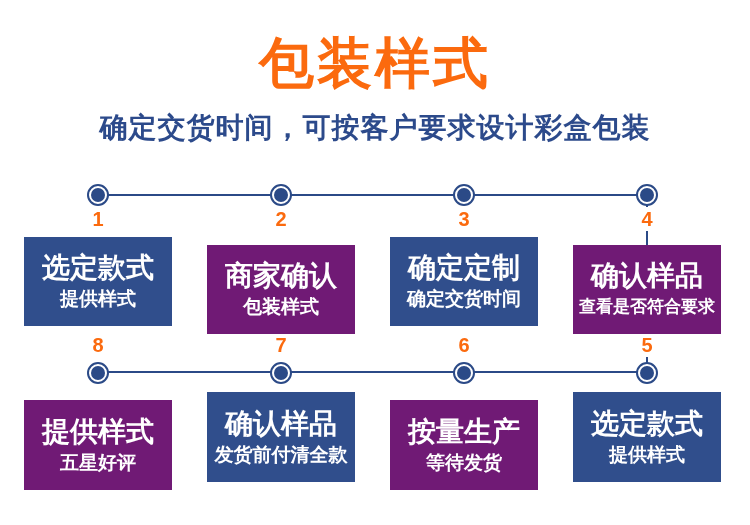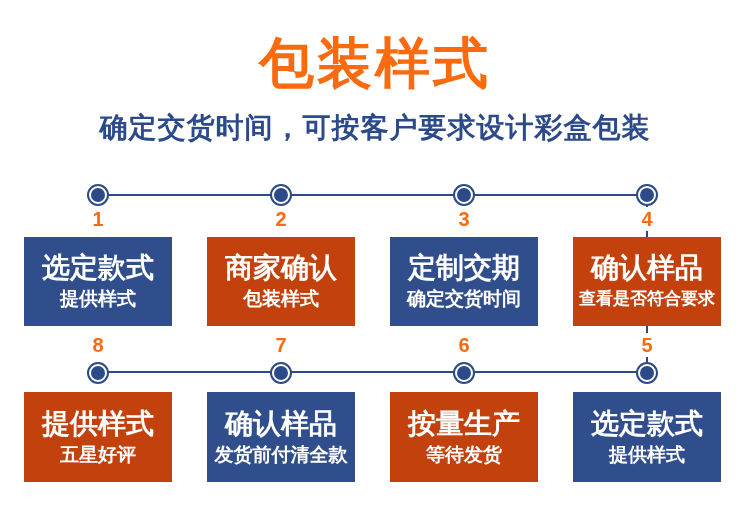--- a/index.html
+++ b/index.html
@@ -53,21 +53,21 @@
   .sx1{left:78px;} .sx2{left:261px;} .sx3{left:444px;} .sx4{left:627px;}
   
   .card{
     position:absolute;width:148px;height:89px;box-sizing:border-box;
     display:flex;flex-direction:column;align-items:center;justify-content:center;
     gap:5px;z-index:3;
   }
   .card.r1{top:237px;} .card.r2{top:392px;height:90px;}
   .c1{left:24px;} .c2{left:207px;} .c3{left:390px;} .c4{left:573px;}
   .card.blue{background:#304e8c;}
-  .card.orange{background:#c2410c;}
+  .card.orange{background:#701a75;margin-top:8px;}
   .card-title{
     color:#ffffff;font-size:28px;font-weight:bold;line-height:30px;
     white-space:nowrap;
   }
   .card-sub{
     color:#ffffff;font-size:19px;font-weight:bold;line-height:22px;
     white-space:nowrap;
   }
   .card-sub.small{font-size:17px;}
 </style>
@@ -124,21 +124,21 @@
 
   <div class="card r1 c1 blue">
     <div class="card-title">选定款式</div>
     <div class="card-sub">提供样式</div>
   </div>
   <div class="card r1 c2 orange">
     <div class="card-title">商家确认</div>
     <div class="card-sub">包装样式</div>
   </div>
   <div class="card r1 c3 blue">
-    <div class="card-title">定制交期</div>
+    <div class="card-title">确定定制</div>
     <div class="card-sub">确定交货时间</div>
   </div>
   <div class="card r1 c4 orange">
     <div class="card-title">确认样品</div>
     <div class="card-sub small">查看是否符合要求</div>
   </div>
 
   <div class="card r2 c1 orange">
     <div class="card-title">提供样式</div>
     <div class="card-sub">五星好评</div>

